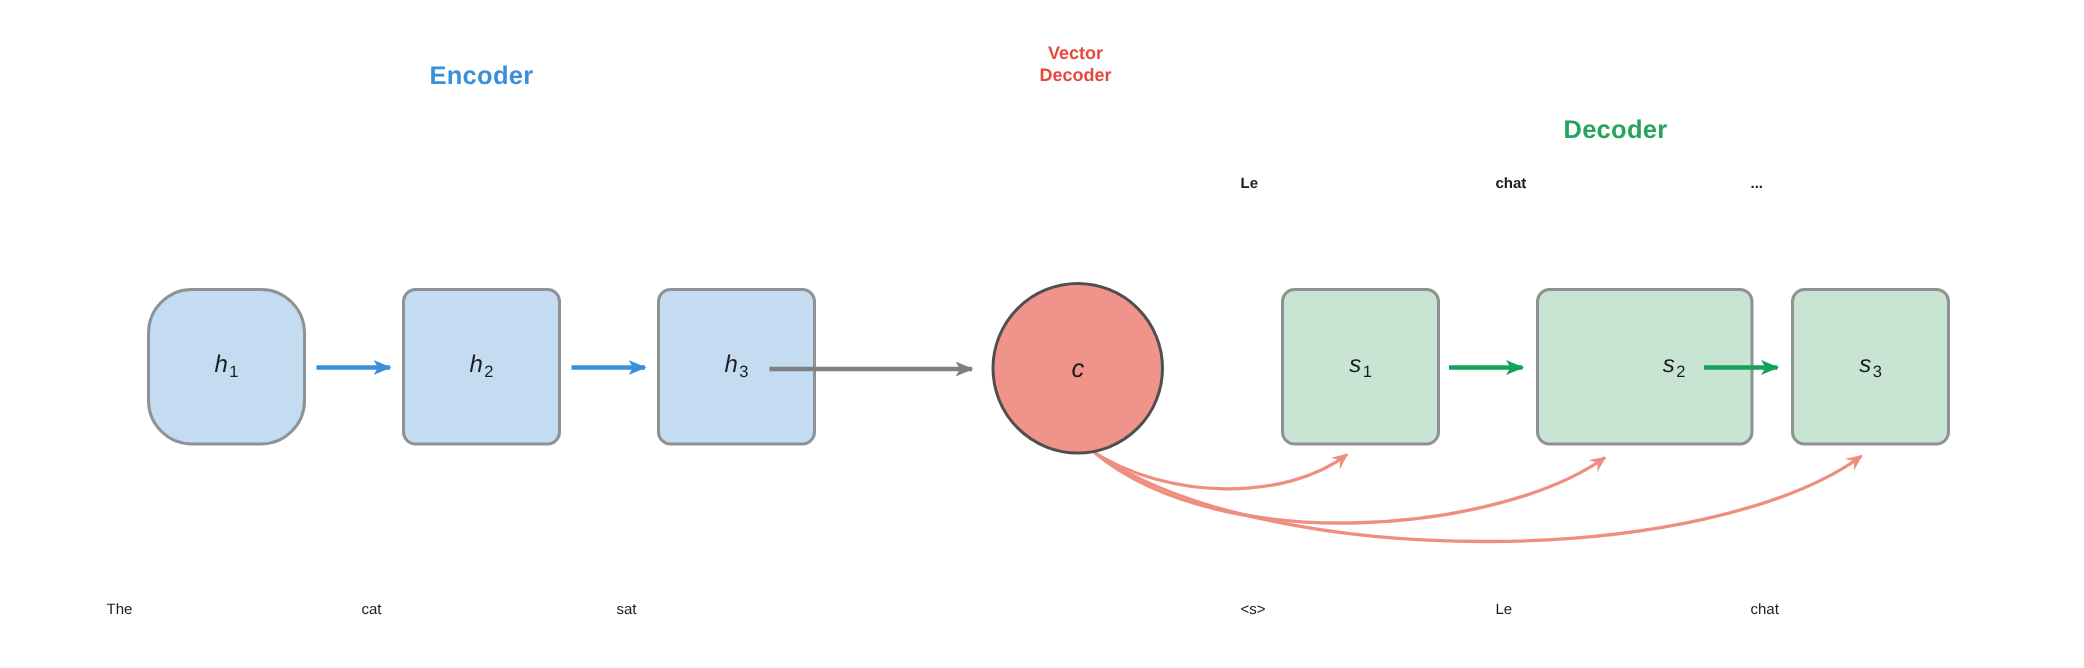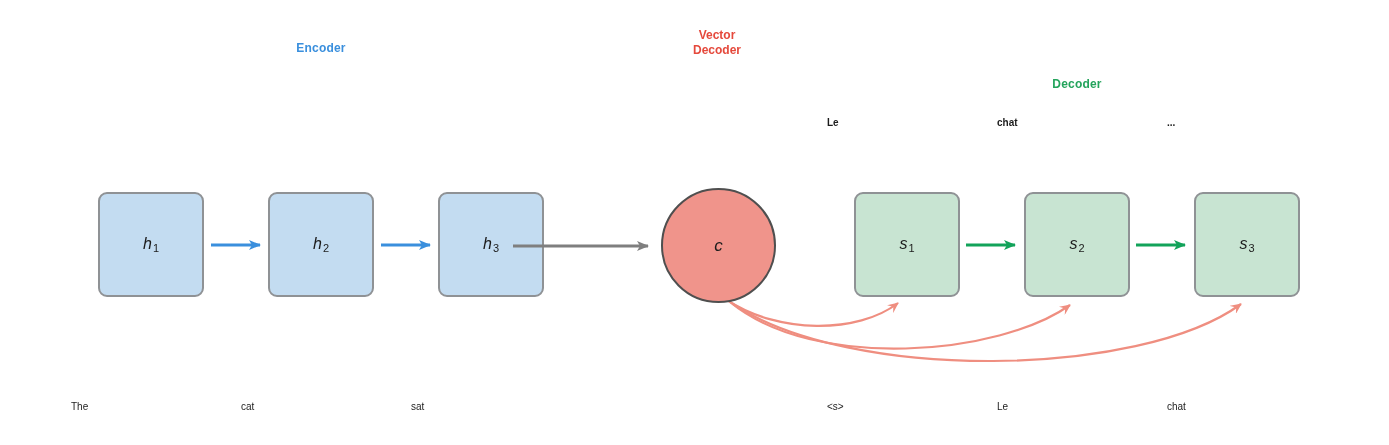--- a/index.html
+++ b/index.html
@@ -18,21 +18,21 @@
     z-index: 5;
     pointer-events: none;
   }
   
   .section-title {
     position: absolute;
     width: 220px;
     text-align: center;
     transform: translateX(-50%);
     font-weight: bold;
-    font-size: 12px;
+    font-size: 17px;
     letter-spacing: 0.2px;
   }
   .title-encoder { left: 321px; top: 41px; color: var(--encoder-title); }
   .title-decoder { left: 1077px; top: 41px; color: var(--decoder-title); margin-top: 36px; }
   .title-context {
     position: absolute;
     left: 717px; top: 28px;
     width: 120px;
     transform: translateX(-50%);
     text-align: center;
@@ -48,22 +48,22 @@
     width: 102px;
     height: 101px;
     border-radius: 9px;
     z-index: 1;
     display: flex;
     align-items: center;
     justify-content: center;
   }
   .enc-box { background: var(--encoder-box-fill); border: 2px solid var(--encoder-box-border); }
   .dec-box { background: var(--decoder-box-fill); border: 2px solid var(--decoder-box-border); }
-  .e1 { left: 98px; }  .e2 { left: 268px; }  .e3 { left: 438px; }
-  .d1 { left: 854px; } .d2 { left: 1024px; } .d3 { left: 1194px; }
+  .e1 { left: 98px; border-radius: 30px; }  .e2 { left: 268px; }  .e3 { left: 438px; }
+  .d1 { left: 854px; } .d2 { left: 1024px; padding-left: 39px; } .d3 { left: 1194px; }
   .unit-label {
     font-style: italic;
     font-size: 16px;
     color: var(--text);
   }
   .unit-label .sub {
     font-style: normal;
     font-size: 11px;
     vertical-align: -3px;
     margin-left: 1px;

